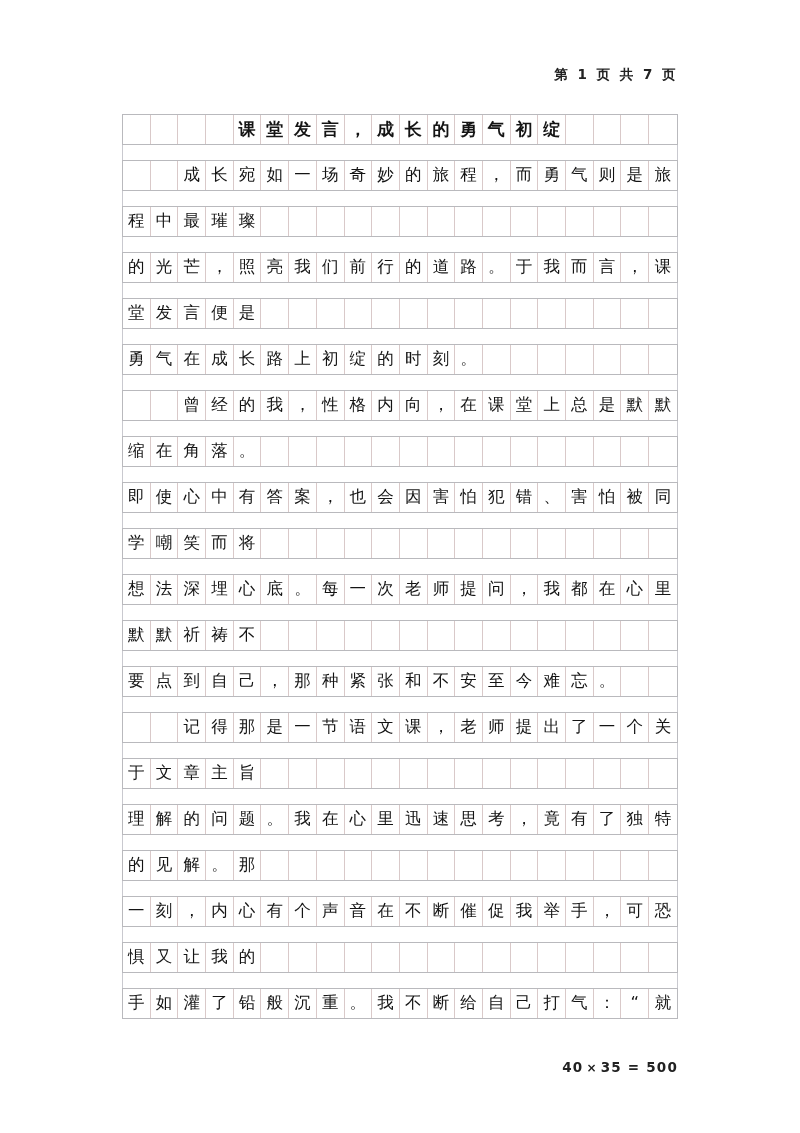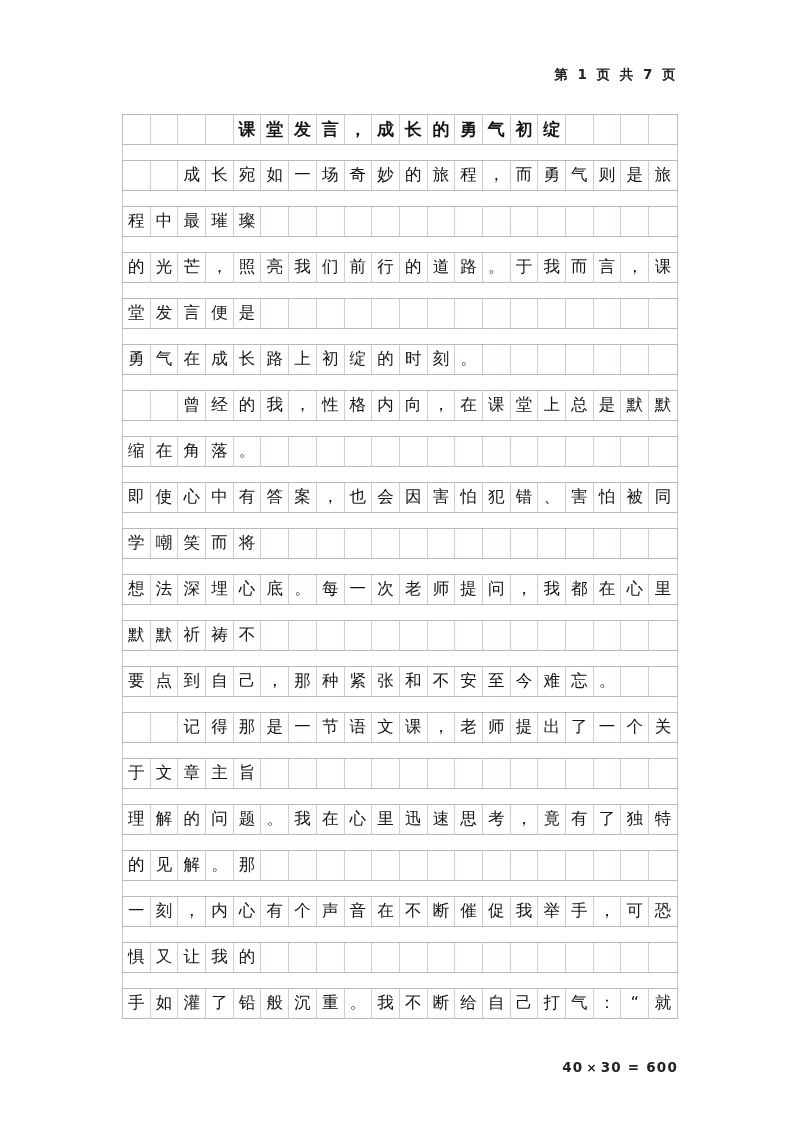--- a/index.html
+++ b/index.html
@@ -576,16 +576,16 @@
         <div class="cell">己</div>
         <div class="cell">打</div>
         <div class="cell">气</div>
         <div class="cell">：</div>
         <div class="cell">“</div>
         <div class="cell">就</div>
       </div>
     </div>
 
   <div class="page-footer">
-    <span>40</span><span class="mult">×</span><span>30</span>&nbsp;<span>=</span>&nbsp;<span>600</span>
+    <span>40</span><span class="mult">×</span><span>35</span>&nbsp;<span>=</span>&nbsp;<span>500</span>
   </div>
 
 </div>
 
 </body></html>

